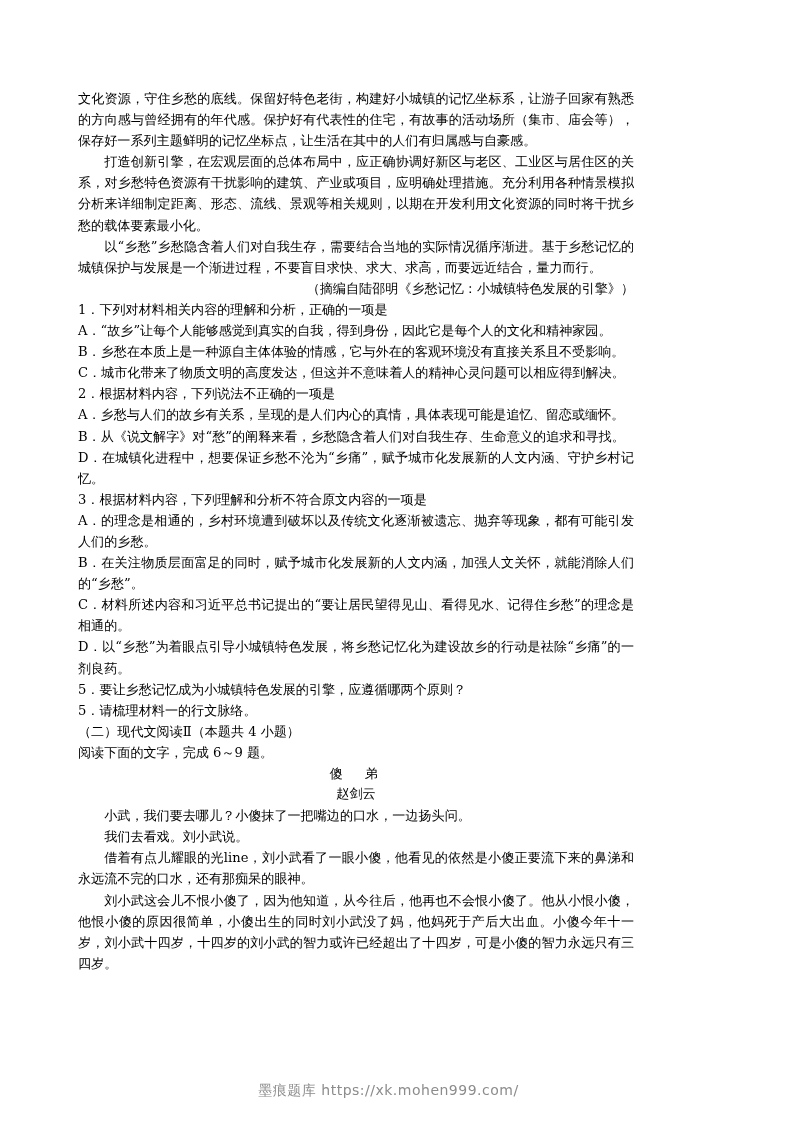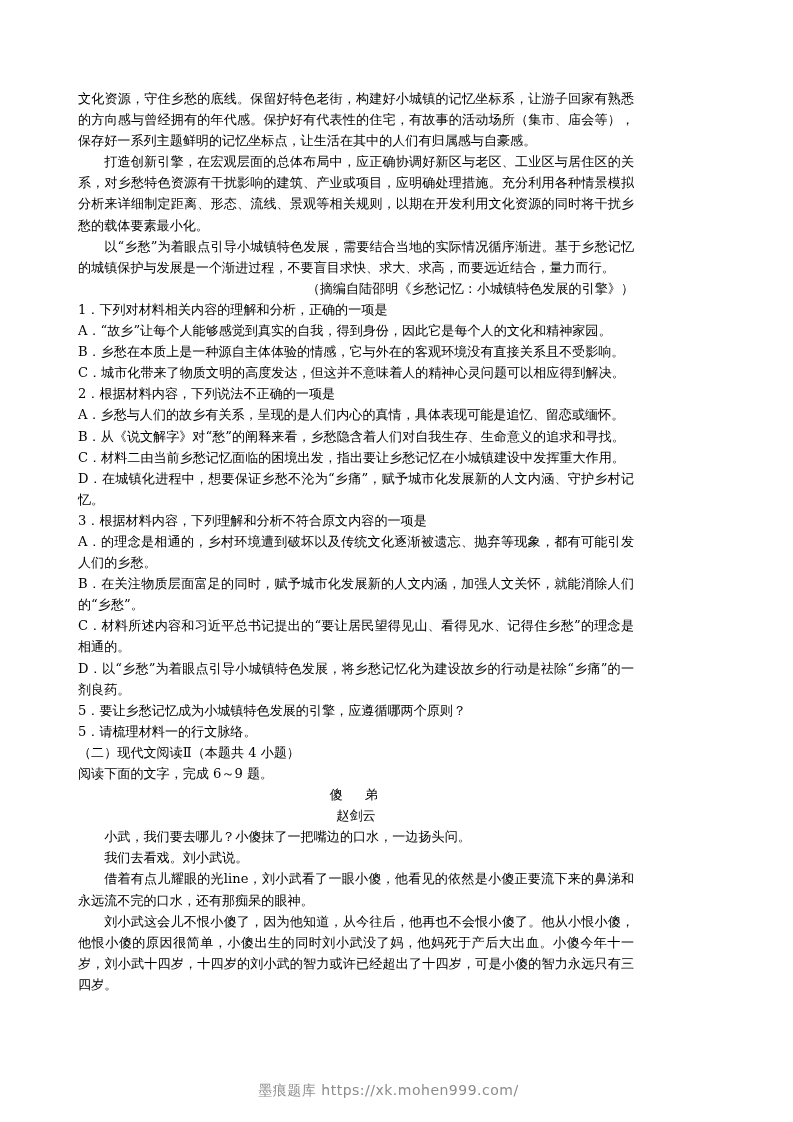--- a/index.html
+++ b/index.html
@@ -38,50 +38,50 @@
   }
   .right {
     text-align: right;
   }
   .title-line {
     text-align: center;
     letter-spacing: 0.35em;
   }
   .author-line {
     text-align: center;
+    font-family: Liberation Mono, monospace;
   }
   .watermark {
     position: absolute;
     left: 0;
     right: 16px;
     bottom: 22px;
     text-align: center;
     font-family: "DejaVu Sans", "Liberation Sans", sans-serif;
     font-size: 14px;
     color: #8c8c8c;
     letter-spacing: 0.5px;
   }
 </style>
 </head>
 <body>
 
 <div class="page">
   <div class="body-text">
     <p>文化资源，守住乡愁的底线。保留好特色老街，构建好小城镇的记忆坐标系，让游子回家有熟悉的方向感与曾经拥有的年代感。保护好有代表性的住宅，有故事的活动场所（集市、庙会等），保存好一系列主题鲜明的记忆坐标点，让生活在其中的人们有归属感与自豪感。</p>
     <p class="indent2">打造创新引擎，在宏观层面的总体布局中，应正确协调好新区与老区、工业区与居住区的关系，对乡愁特色资源有干扰影响的建筑、产业或项目，应明确处理措施。充分利用各种情景模拟分析来详细制定距离、形态、流线、景观等相关规则，以期在开发利用文化资源的同时将干扰乡愁的载体要素最小化。</p>
-    <p class="indent2">以“乡愁”为着眼点引导小城镇特色发展，需要结合当地的实际情况循序渐进。基于乡愁记忆的城镇保护与发展是一个渐进过程，不要盲目求快、求大、求高，而要远近结合，量力而行。</p>
+    <p class="indent2">以“乡愁”乡愁隐含着人们对自我生存，需要结合当地的实际情况循序渐进。基于乡愁记忆的城镇保护与发展是一个渐进过程，不要盲目求快、求大、求高，而要远近结合，量力而行。</p>
     <p class="right">（摘编自陆邵明《乡愁记忆：小城镇特色发展的引擎》）</p>
     <p>1．下列对材料相关内容的理解和分析，正确的一项是</p>
     <p>A．“故乡”让每个人能够感觉到真实的自我，得到身份，因此它是每个人的文化和精神家园。</p>
     <p>B．乡愁在本质上是一种源自主体体验的情感，它与外在的客观环境没有直接关系且不受影响。</p>
     <p>C．城市化带来了物质文明的高度发达，但这并不意味着人的精神心灵问题可以相应得到解决。</p>
     <p>2．根据材料内容，下列说法不正确的一项是</p>
     <p>A．乡愁与人们的故乡有关系，呈现的是人们内心的真情，具体表现可能是追忆、留恋或缅怀。</p>
     <p>B．从《说文解字》对“愁”的阐释来看，乡愁隐含着人们对自我生存、生命意义的追求和寻找。</p>
-    <p>C．材料二由当前乡愁记忆面临的困境出发，指出要让乡愁记忆在小城镇建设中发挥重大作用。</p>
     <p>D．在城镇化进程中，想要保证乡愁不沦为“乡痛”，赋予城市化发展新的人文内涵、守护乡村记忆。</p>
     <p>3．根据材料内容，下列理解和分析不符合原文内容的一项是</p>
     <p>A．的理念是相通的，乡村环境遭到破坏以及传统文化逐渐被遗忘、抛弃等现象，都有可能引发人们的乡愁。</p>
     <p>B．在关注物质层面富足的同时，赋予城市化发展新的人文内涵，加强人文关怀，就能消除人们的“乡愁”。</p>
     <p>C．材料所述内容和习近平总书记提出的“要让居民望得见山、看得见水、记得住乡愁”的理念是相通的。</p>
     <p>D．以“乡愁”为着眼点引导小城镇特色发展，将乡愁记忆化为建设故乡的行动是祛除“乡痛”的一剂良药。</p>
     <p>5．要让乡愁记忆成为小城镇特色发展的引擎，应遵循哪两个原则？</p>
     <p>5．请梳理材料一的行文脉络。</p>
     <p>（二）现代文阅读Ⅱ（本题共 4 小题）</p>
     <p>阅读下面的文字，完成 6～9 题。</p>

